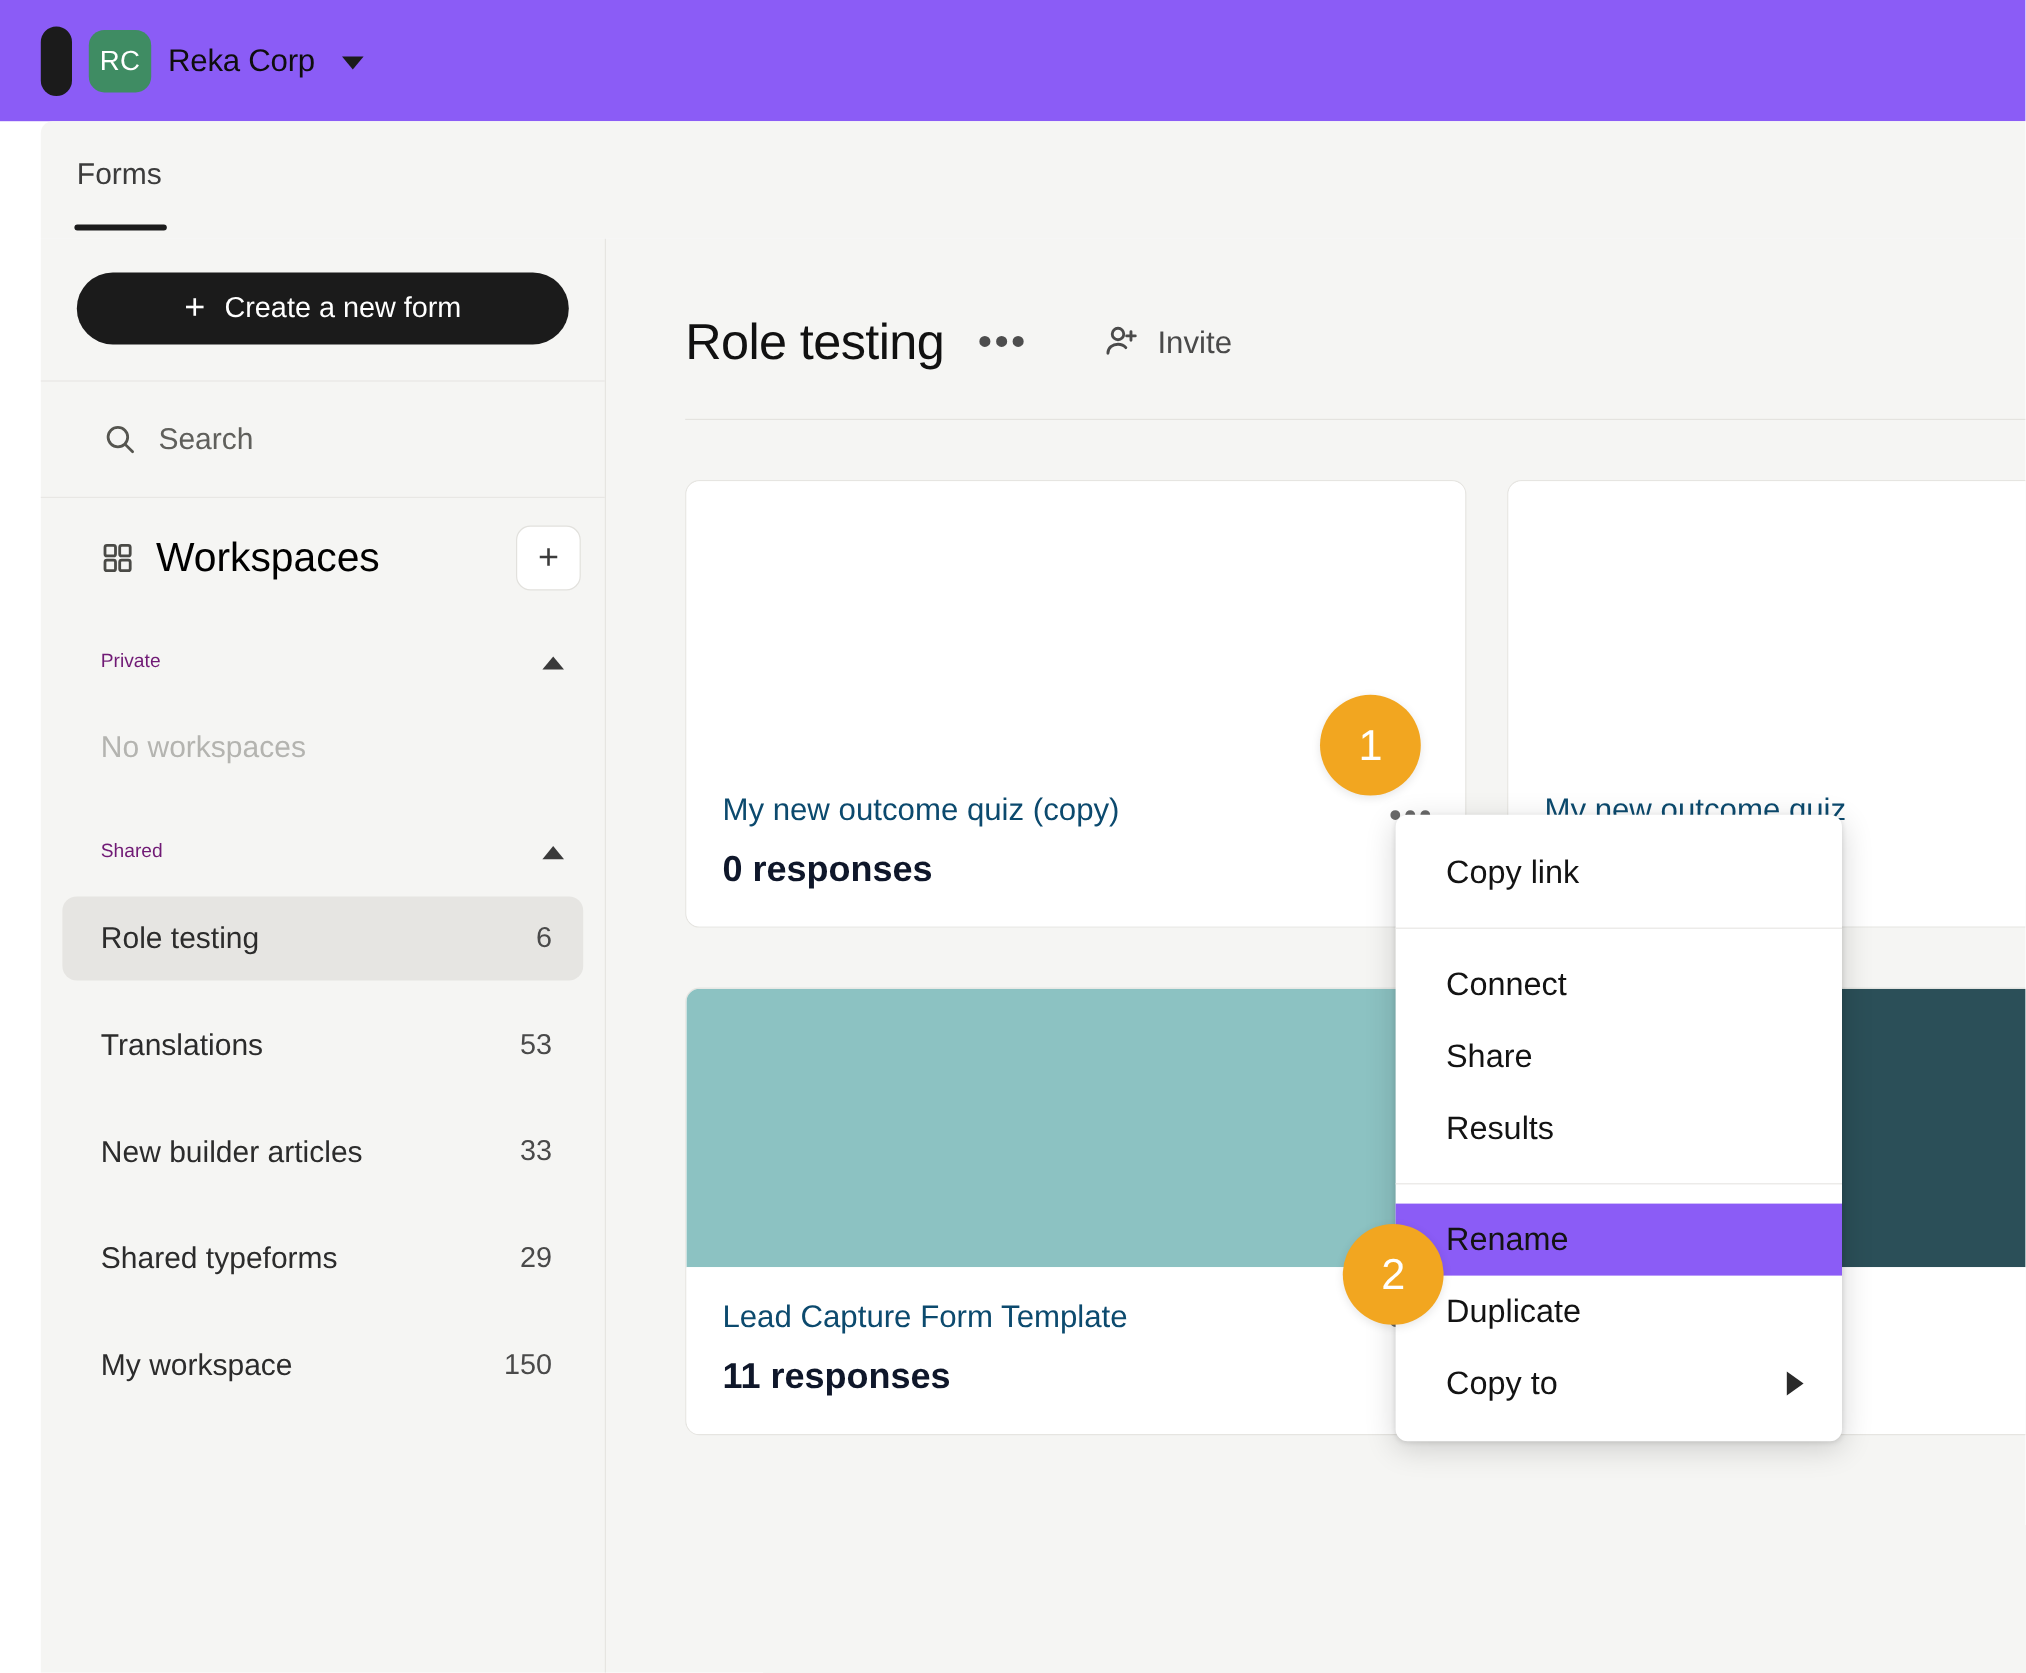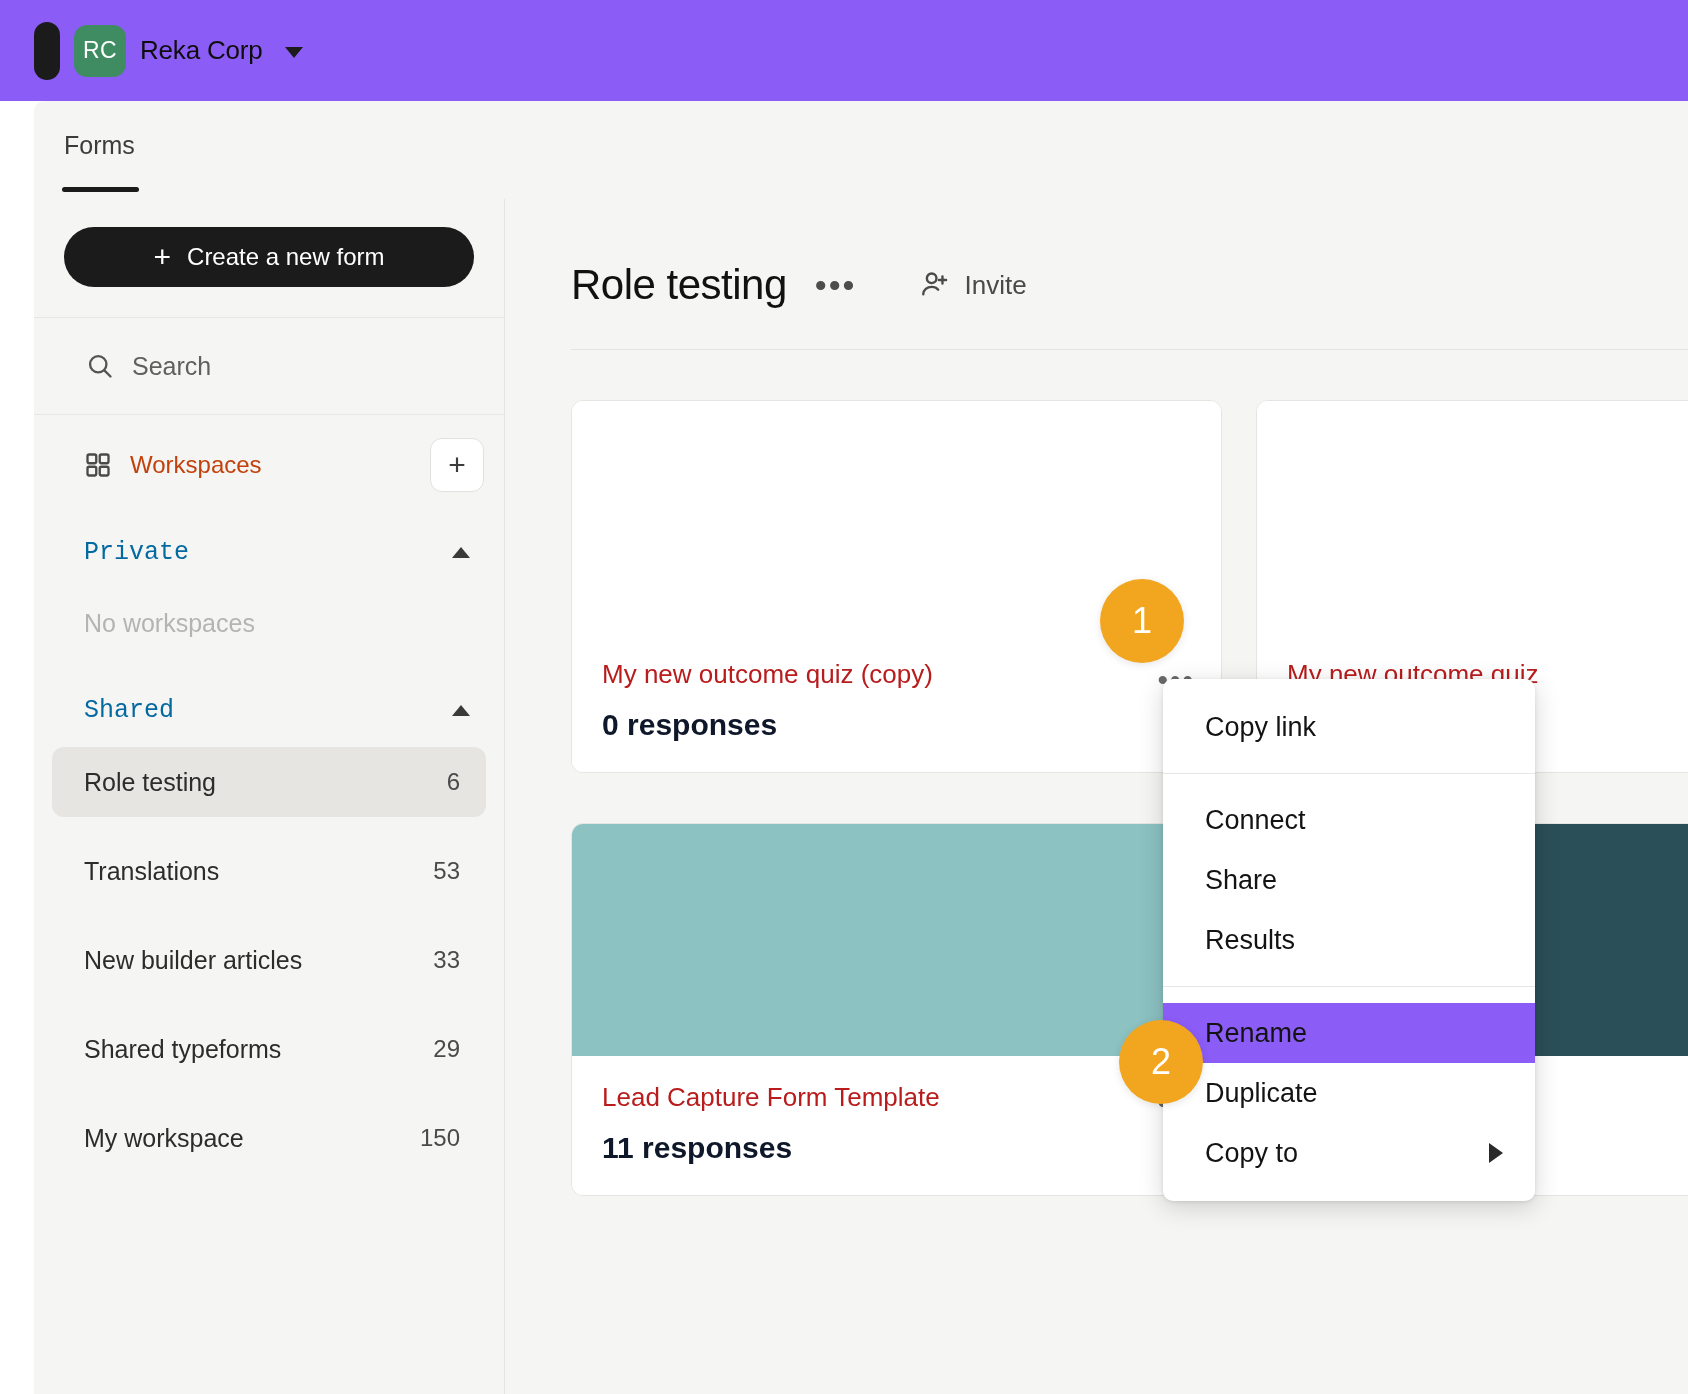--- a/index.html
+++ b/index.html
@@ -62,31 +62,31 @@
 
   .search-wrap {
     height: 96px; display: flex; align-items: center; gap: 18px; padding-left: 52px;
     cursor: text;
   }
   .search-text { font-size: 25px; color: #60605c; }
 
   .ws-header {
     height: 100px; display: flex; align-items: center; padding: 0 20px 0 50px; gap: 18px;
   }
-  .ws-title { font-size: 24px; color: #c2410c; flex: 1; }
+  .ws-title { font-size: 34px; color: #000000; flex: 1; }
   .ws-add {
     width: 54px; height: 54px; border-radius: 12px; background: #ffffff;
     border: 1px solid #e2e1dd; display: flex; align-items: center; justify-content: center;
     font-size: 30px; color: #3c3c3c; font-weight: 300; cursor: pointer;
   }
 
   .group-header {
     height: 74px; display: flex; align-items: center; padding: 0 34px 0 50px;
   }
-  .group-title { font-size: 25px; color: #0369a1; flex: 1; font-family: Liberation Mono, monospace; }
+  .group-title { font-size: 16px; color: #701a75; flex: 1; }
   .caret-up {
     width: 0; height: 0;
     border-left: 9px solid transparent; border-right: 9px solid transparent;
     border-bottom: 11px solid #3a3a3a;
   }
   .empty-row {
     height: 68px; display: flex; align-items: center; padding-left: 50px;
     font-size: 25px; color: #b4b4b0;
   }
 
@@ -126,21 +126,21 @@
     width: 651px; background: #ffffff; border: 1px solid #e6e5e1;
     border-radius: 12px; overflow: hidden; flex: none; cursor: pointer;
     position: relative;
   }
   .card-thumb { height: 232px; background: #ffffff; }
   .card-thumb.teal { background: #8cc2c2; }
   .card-thumb.darkteal { background: #2b4f58; }
   .card-body {
     padding: 26px 30px 30px 30px; background: #ffffff; position: relative;
   }
-  .card-title { font-size: 26px; color: #b91c1c; }
+  .card-title { font-size: 26px; color: #0c4a6e; }
   .card-sub { font-size: 30px; color: #0f172a; margin-top: 18px; font-weight: bold; }
   .card-dots {
     position: absolute; right: 26px; top: 38px; font-size: 30px; color: #6a6a6a;
     letter-spacing: 2px; line-height: .6; cursor: pointer;
   }
 
   
   .ctxmenu {
     position: absolute; left: 1163px; top: 679px; width: 372px;
     background: #ffffff; border-radius: 10px;

